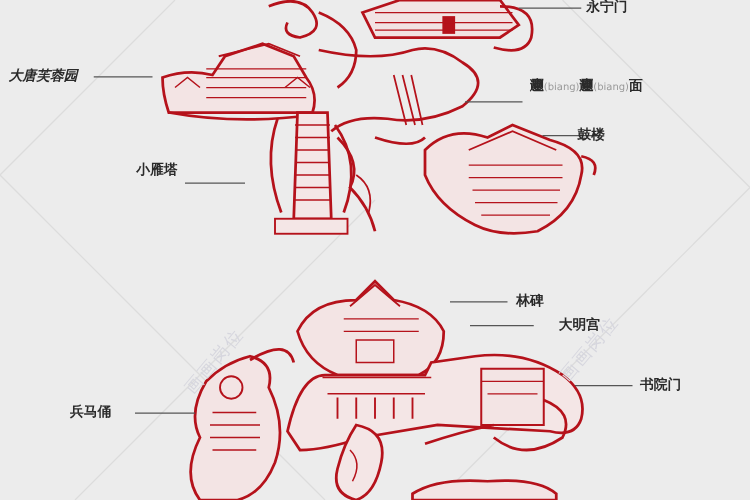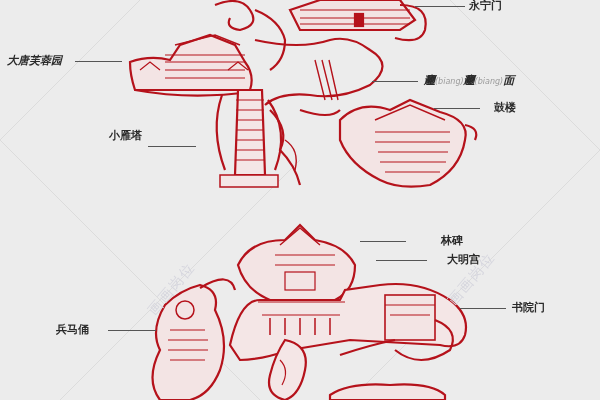--- a/index.html
+++ b/index.html
@@ -112,21 +112,21 @@
 <div class="leader" style="left:372px; top:81px; width:46px;"></div>
 <div class="leader" style="left:434px; top:108px; width:46px;"></div>
 <div class="leader" style="left:148px; top:146px; width:48px;"></div>
 <div class="leader" style="left:360px; top:241px; width:46px;"></div>
 <div class="leader" style="left:376px; top:260px; width:51px;"></div>
 <div class="leader" style="left:460px; top:308px; width:46px;"></div>
 <div class="leader" style="left:108px; top:330px; width:48px;"></div>
 
 <div class="label" style="left:469px; top:0px;">永宁门</div>
 <div class="label" style="left:7px;   top:55px;font-style:italic;">大唐芙蓉园</div>
-<div class="label" style="left:424px; top:75px;font-style:italic;">
+<div class="label" style="left:424px; top:63px;">
   <span>𰻝</span><span class="pin">(biang)</span><span>𰻝</span><span class="pin">(biang)</span><span>面</span>
 </div>
-<div class="label" style="left:494px; top:102px;text-align:right;">鼓楼</div>
+<div class="label" style="left:462px; top:102px;text-align:right;">鼓楼</div>
 <div class="label" style="left:109px; top:130px;">小雁塔</div>
-<div class="label" style="left:413px; top:235px;margin-left:28px;">林碑</div>
+<div class="label" style="left:413px; top:235px;">林碑</div>
 <div class="label" style="left:447px; top:254px;">大明宫</div>
-<div class="label" style="left:512px; top:302px;">书院门</div>
+<div class="label" style="left:512px; top:302px;font-family:Liberation Serif, serif;">书院门</div>
 <div class="label" style="left:56px;  top:324px;">兵马俑</div>
 
 </body></html>

